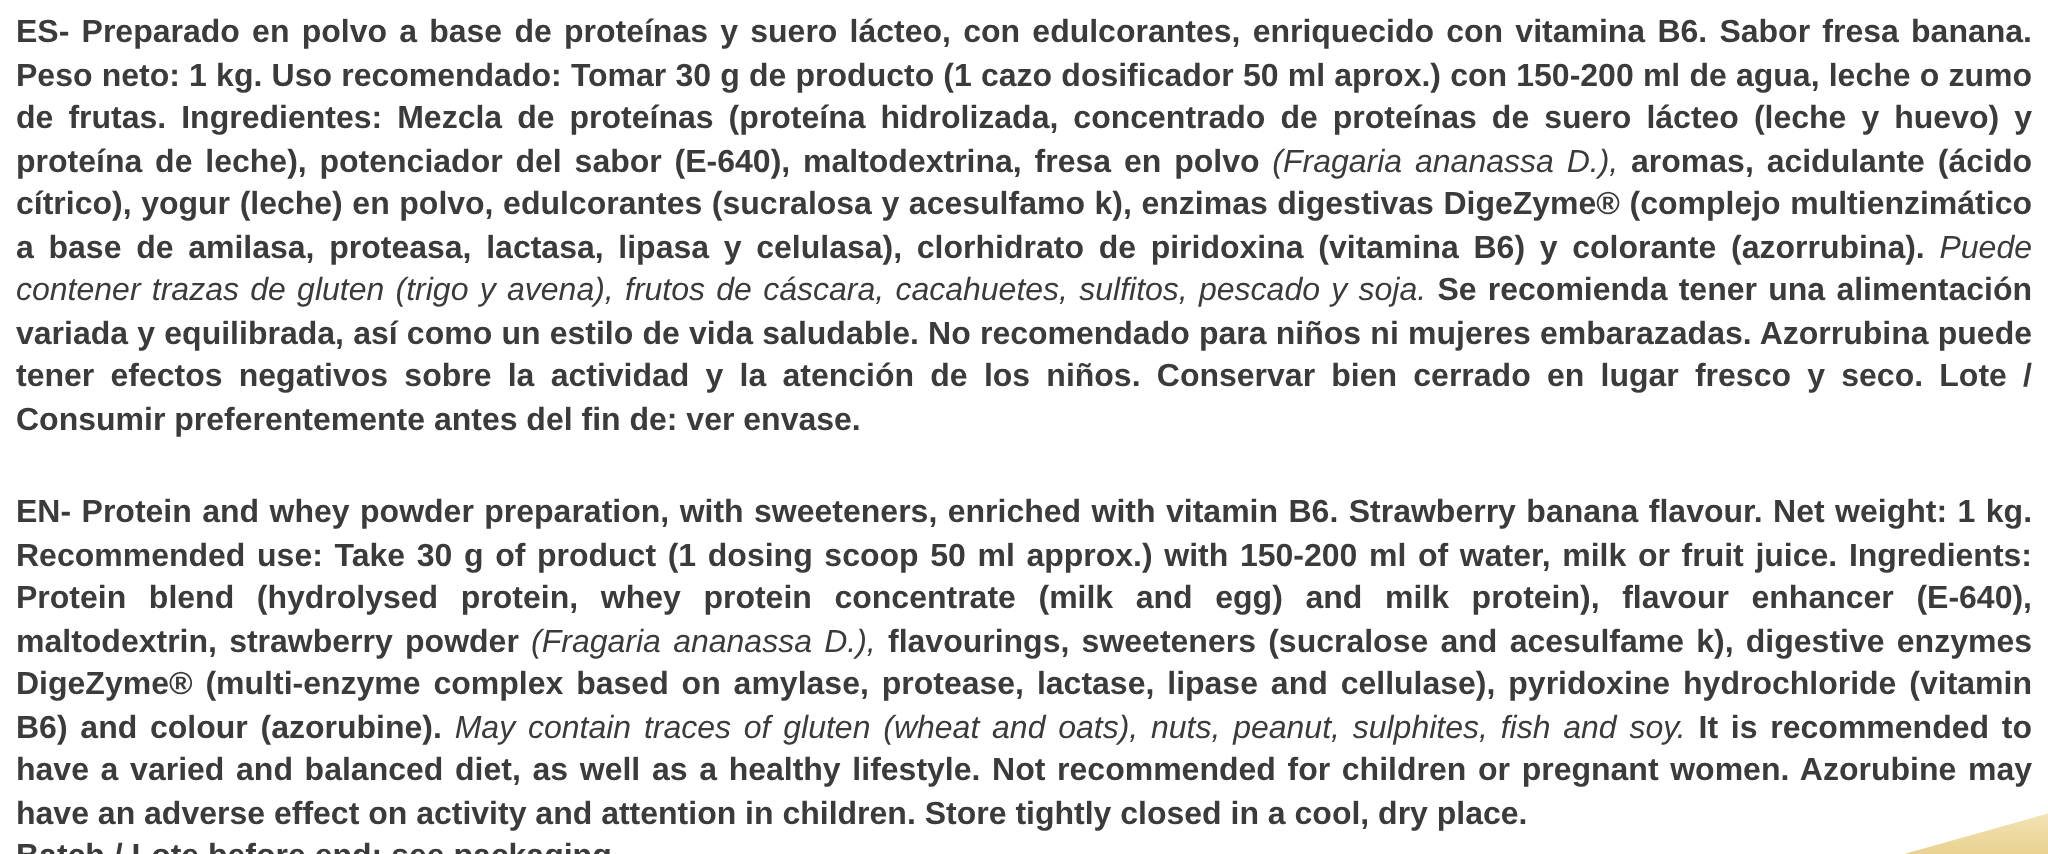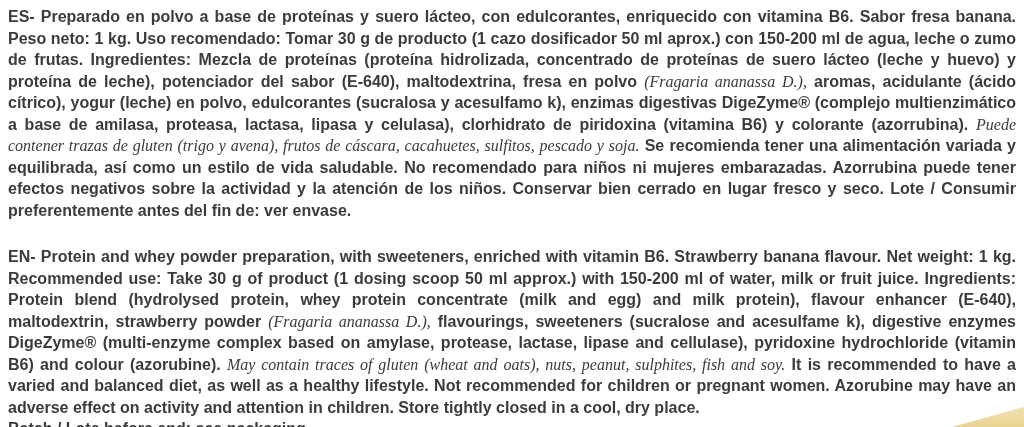--- a/index.html
+++ b/index.html
@@ -26,21 +26,21 @@
     width: 1008px;
   }
   .para.justify {
     text-align: justify;
     text-justify: inter-word;
   }
   .para.es-block {
     margin-bottom: 25px;
   }
   .run-b { font-weight: bold; }
-  .run-i { font-style: italic; font-family: Liberation Serif, serif; }
+  .run-i { font-style: italic; }
   .run-r { font-weight: bold; font-style: normal; }
   .wedge {
     position: absolute;
     right: 0;
     bottom: 0;
     width: 72px;
     height: 23px;
     clip-path: polygon(0% 100%, 100% 12%, 100% 100%);
   }
 </style>

